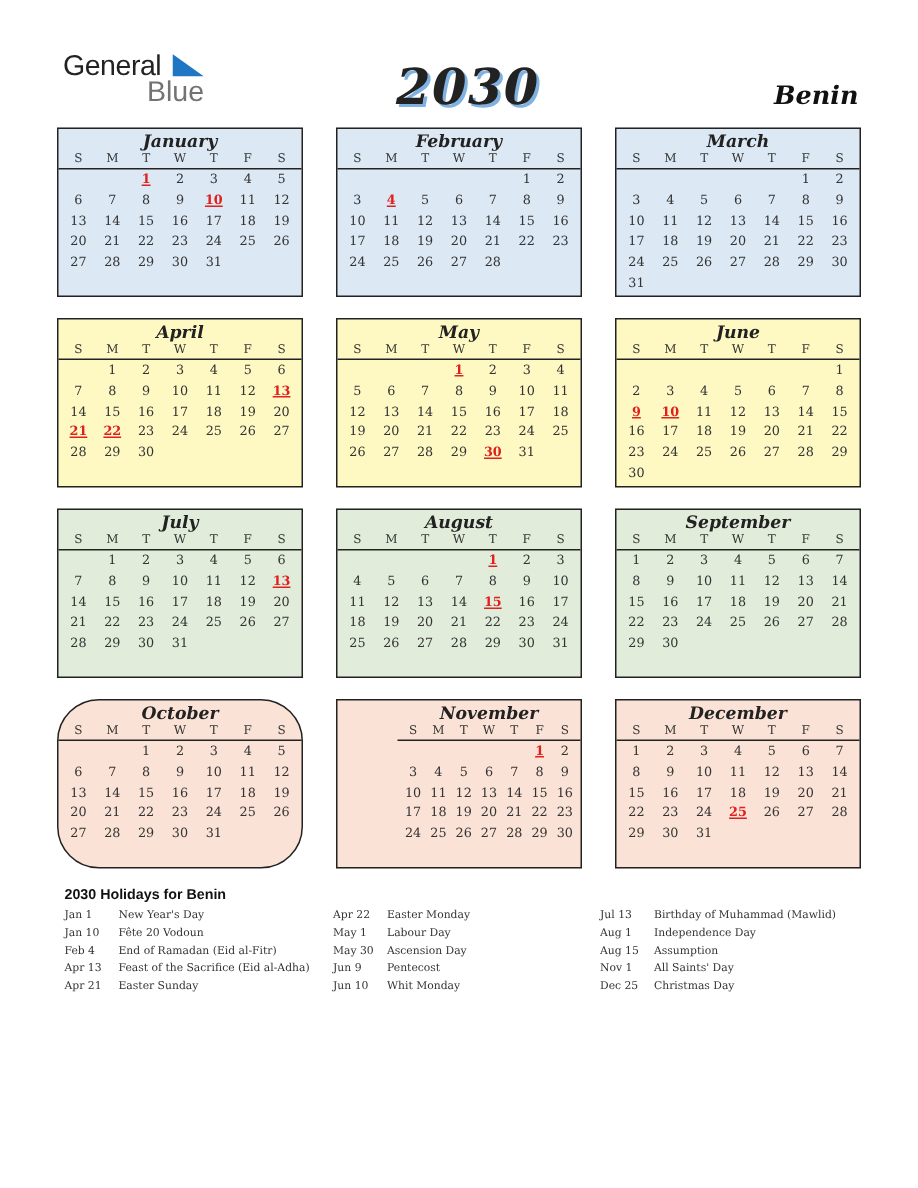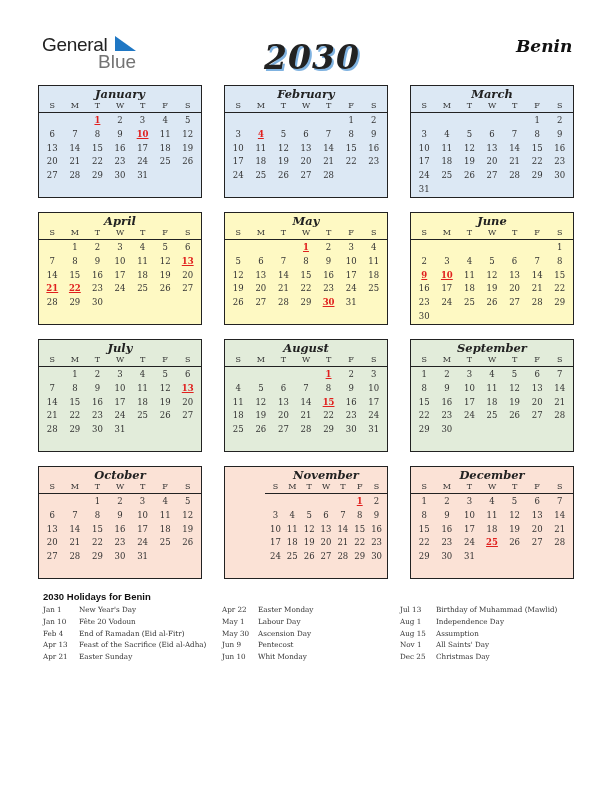--- a/index.html
+++ b/index.html
@@ -2,21 +2,21 @@
 <html><head>
 <meta charset="utf-8">
 <style>
   html, body { margin:0; padding:0; background:#ffffff; }
   body { width:612px; height:792px; position:relative; overflow:hidden; font-family:"DejaVu Serif", serif; color:#333; }
   .logo { position:absolute; left:42px; top:34px; width:100px; height:40px; }
   .logo-general { position:absolute; left:0; top:0; font-family:"Liberation Sans", sans-serif; font-size:19px; color:#222; letter-spacing:-0.3px; }
   .logo-blue { position:absolute; left:56px; top:17px; font-family:"Liberation Sans", sans-serif; font-size:19px; color:#737373; }
   .logo-tri-wrap { position:absolute; left:73px; top:2px; width:21px; height:15px; }
   .year { position:absolute; left:264px; top:38px; font-family:"DejaVu Serif", serif; font-weight:bold; font-style:italic; font-size:33px; color:#222; text-shadow:2px 2px 0 #7fb2e0; letter-spacing:1px; }
-  .country { position:absolute; left:516px; top:36px; font-family:"DejaVu Serif", serif; font-weight:bold; font-style:italic; font-size:17px; color:#111; }
+  .country { position:absolute; left:516px; top:54px; font-family:"DejaVu Serif", serif; font-weight:bold; font-style:italic; font-size:17px; color:#111; }
   .month { position:absolute; width:164px; height:113px; border:1px solid #222; box-sizing:border-box; }
   .month.blue { background:#dce8f4; }
   .month.yellow { background:#fef9c3; }
   .month.green { background:#e2ecda; }
   .month.pink { background:#fbe2d6; }
   .mname { text-align:center; font-weight:bold; font-style:italic; font-size:11.5px; color:#222; height:13px; line-height:14px; margin-top:1px; }
   .dows { display:grid; grid-template-columns:repeat(7, 1fr); font-size:8px; color:#333; height:12px; line-height:12px; border-bottom:1px solid #222; padding:0 2px; }
   .dows span { text-align:center; }
   .days { display:grid; grid-template-columns:repeat(7, 1fr); font-size:8.5px; color:#333; padding:1px 2px 0 2px; grid-auto-rows:13.8px; }
   .days span { text-align:center; line-height:13.8px; }
@@ -459,21 +459,21 @@
         <span>23</span>
         <span>24</span>
         <span>25</span>
         <span>26</span>
         <span>27</span>
         <span>28</span>
         <span>29</span>
         <span>30</span>
       </div>
     </div>
-    <div class="month pink" style="left: 38px; top: 466px;">
+    <div class="month pink" style="left: 38px; top: 466px; border-radius: 28px;">
       <div class="mname">October</div>
       <div class="dows">
         <span>S</span>
         <span>M</span>
         <span>T</span>
         <span>W</span>
         <span>T</span>
         <span>F</span>
         <span>S</span>
       </div>

